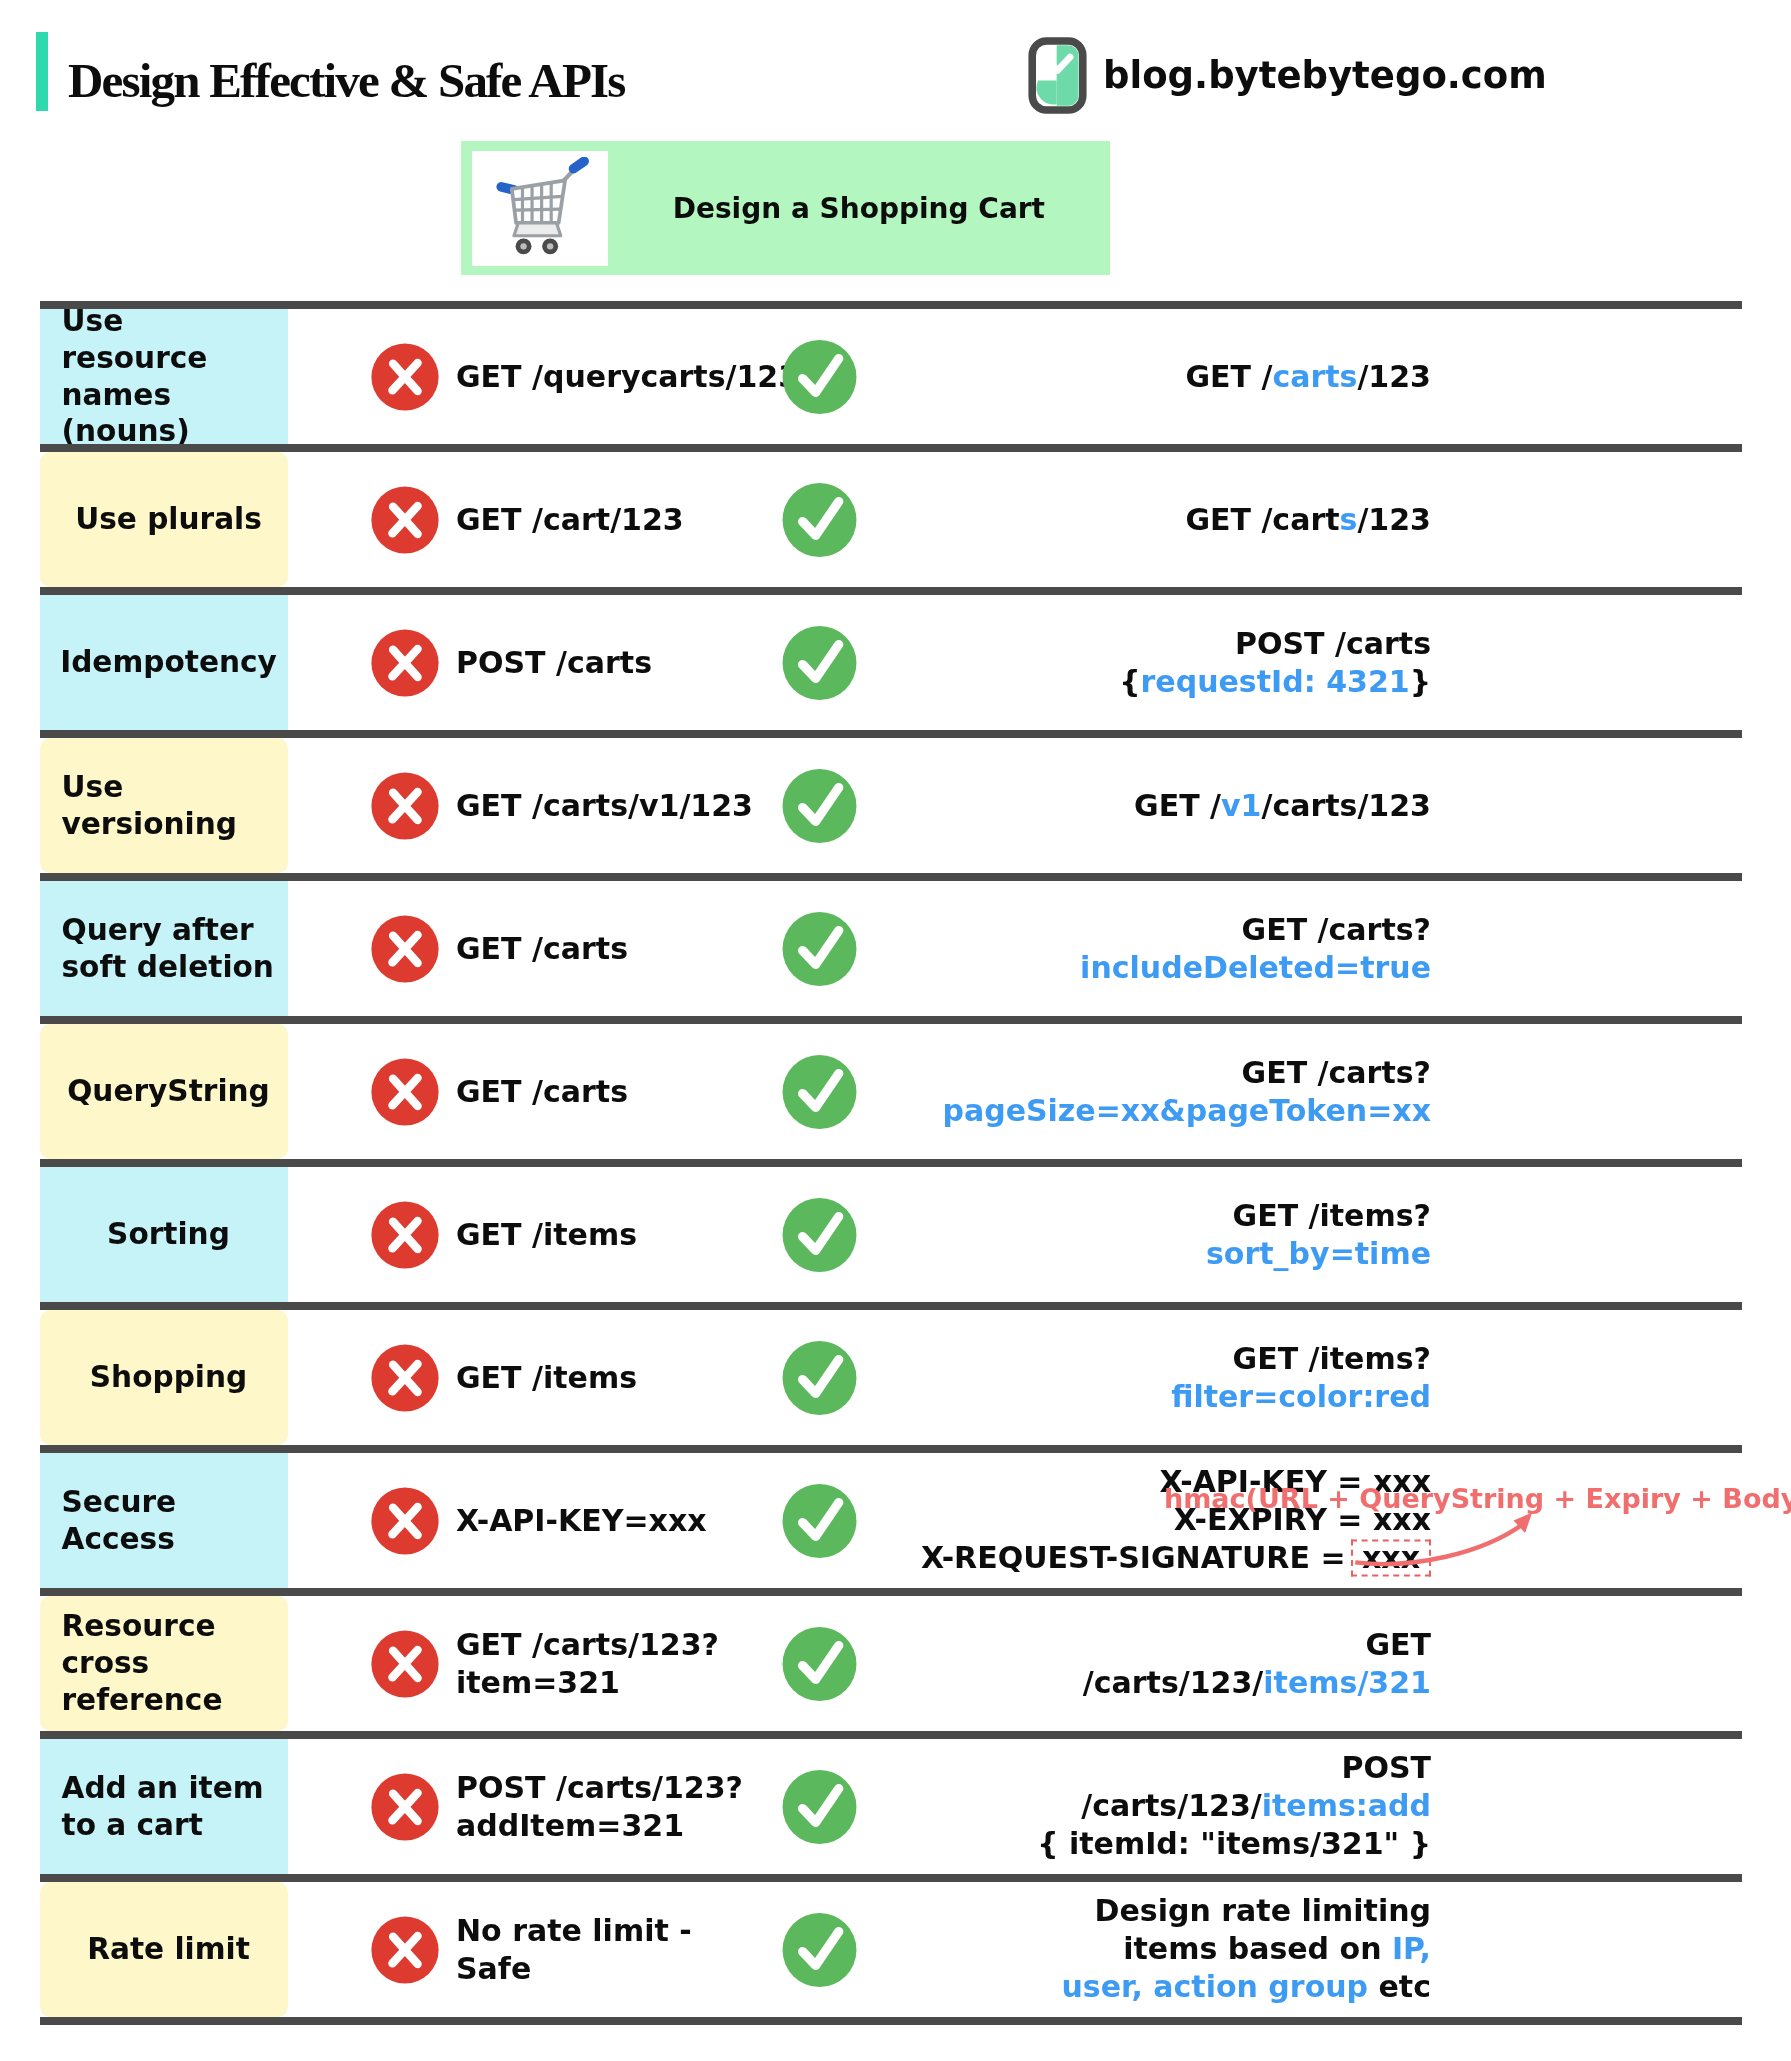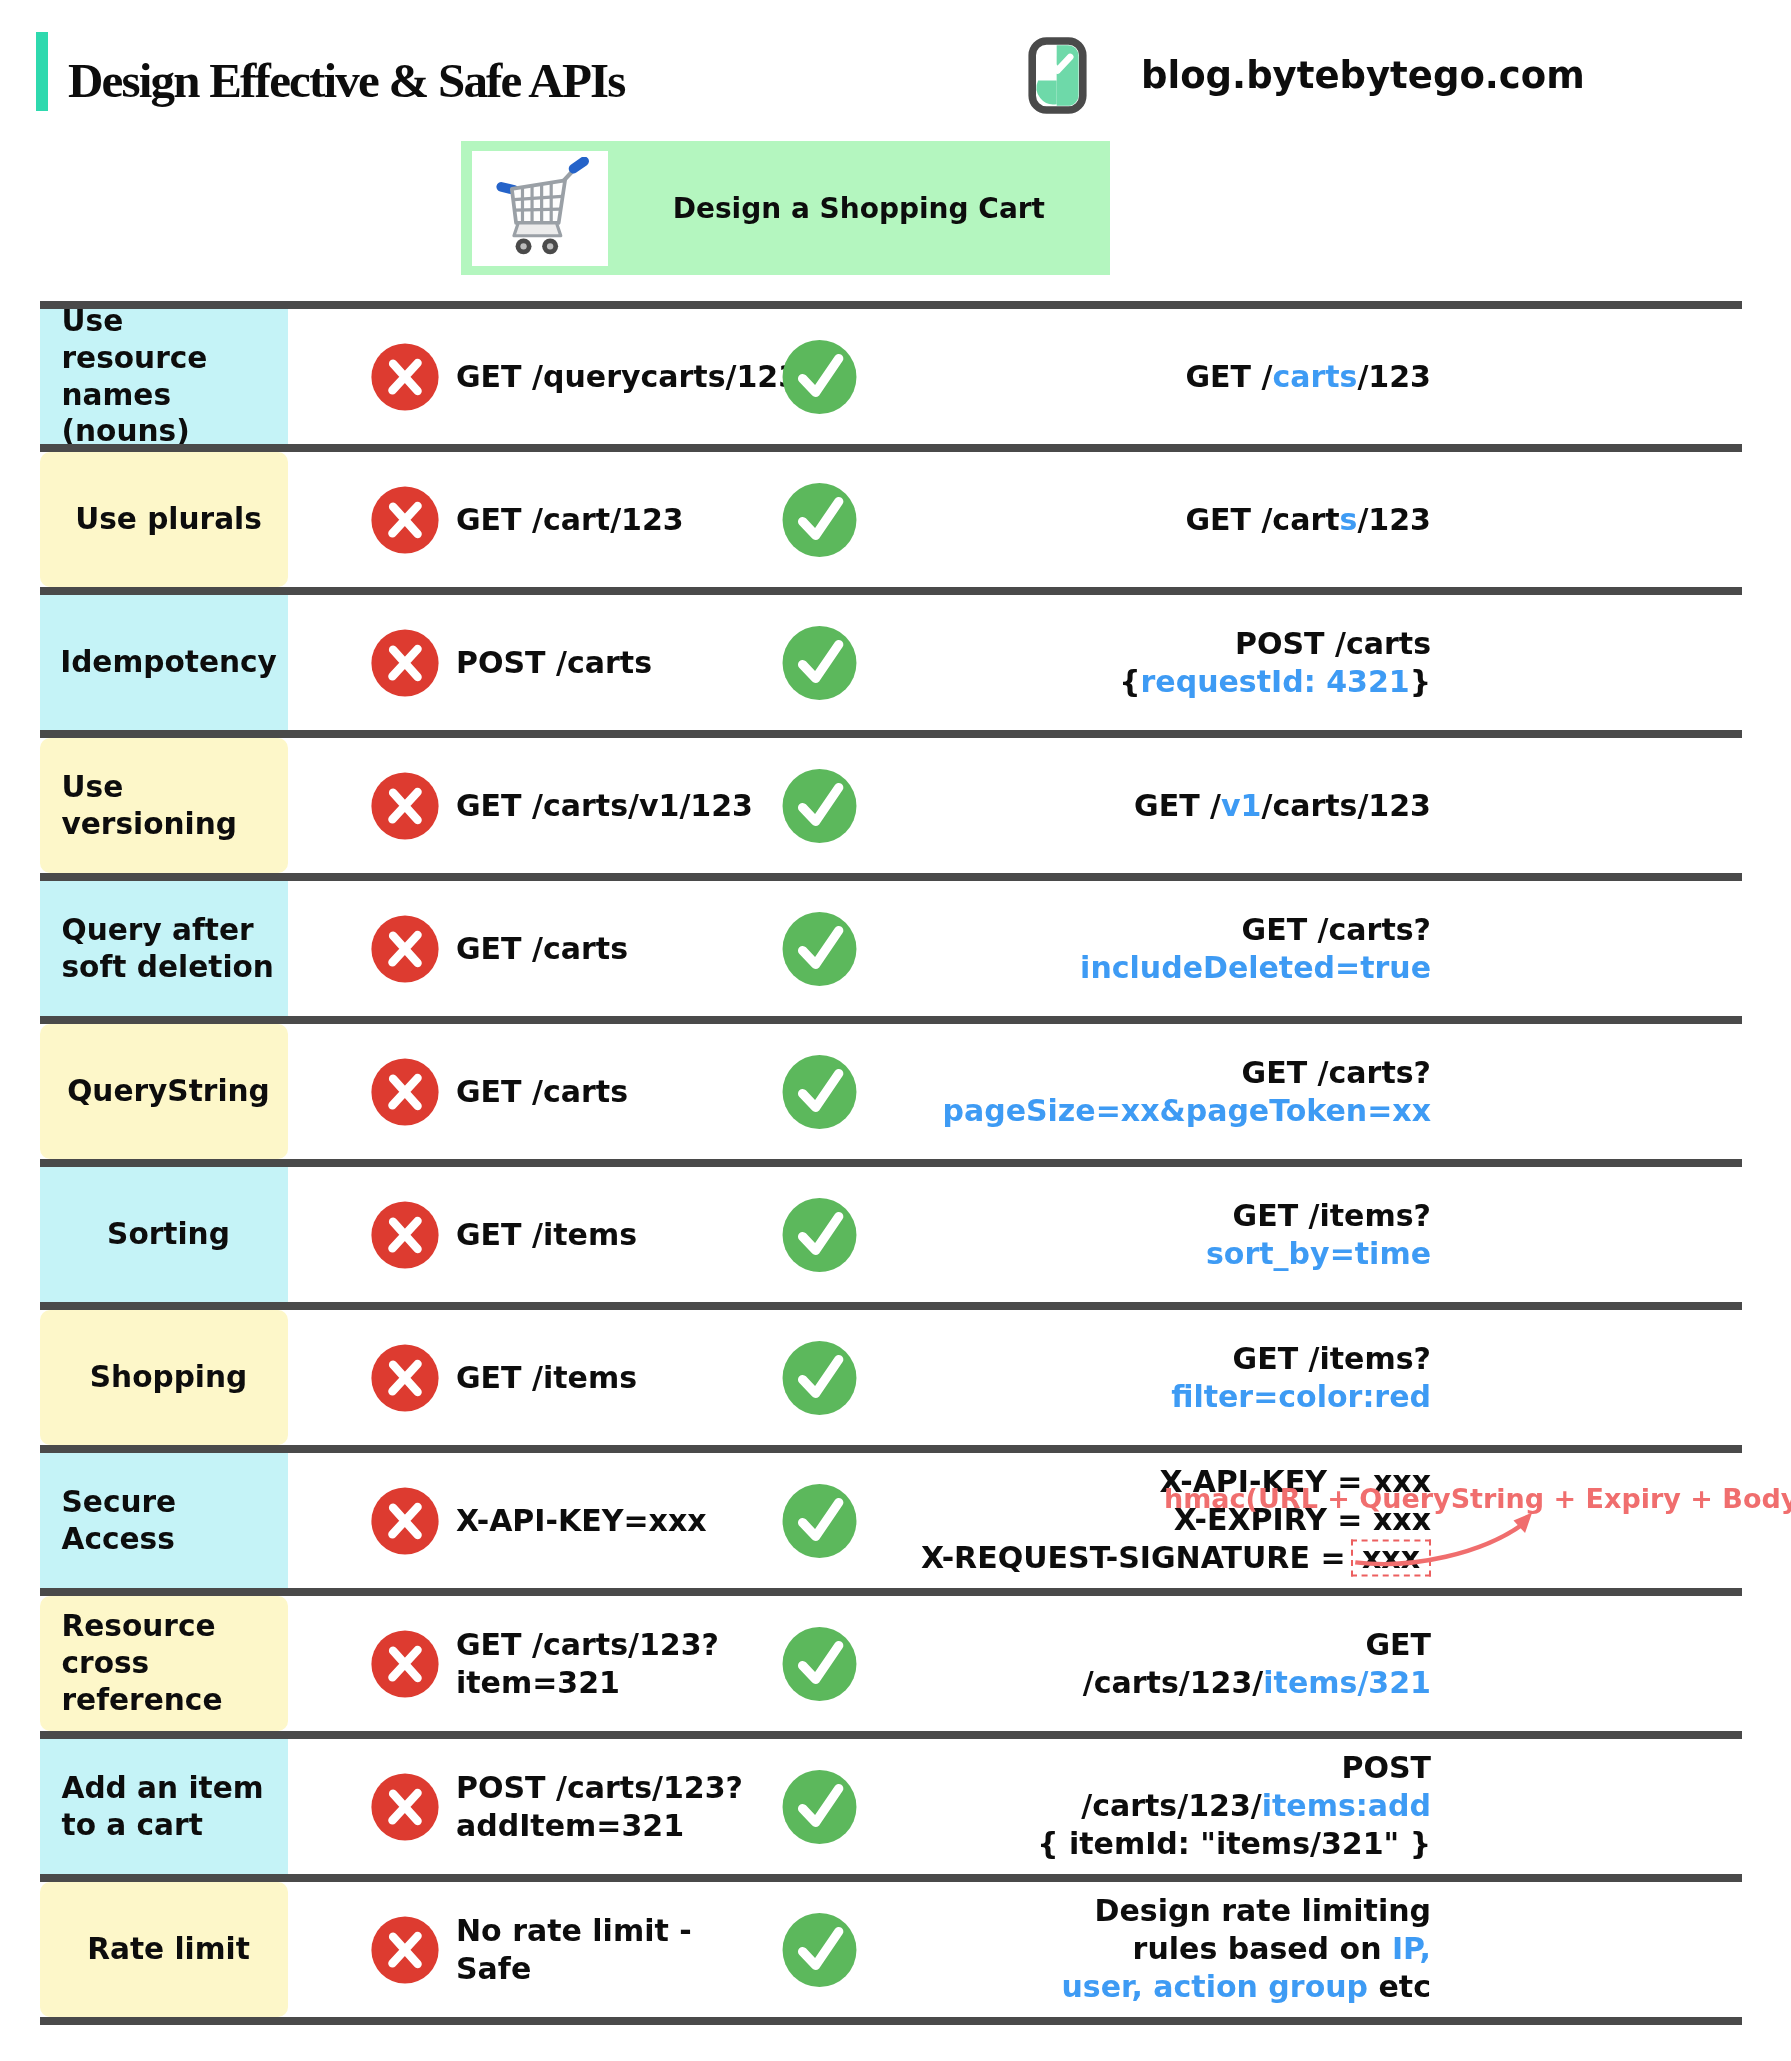--- a/index.html
+++ b/index.html
@@ -10,21 +10,21 @@
 
   
   .accent-bar { position:absolute; left:36px; top:32px; width:11.6px; height:79px; background:#2ed9ae; }
   .page-title {
     position:absolute; left:68px; top:23px;
     font-family:Liberation Serif, serif; font-weight:900; font-size:49px;
     letter-spacing:-1.8px; color:#0d0d0d; white-space:nowrap;margin-top:29px;
   }
   .brand { position:absolute; left:1028px; top:36px; display:flex; align-items:center; gap:16px; }
   .brand svg { display:block; }
-  .brand-text { font-size:37px; font-weight:600; color:#0d0d0d; white-space:nowrap;margin-left:38px; }
+  .brand-text { font-size:37px; font-weight:600; color:#0d0d0d; white-space:nowrap; }
 
   
   .banner {
     position:absolute; left:461px; top:141px; width:649px; height:134px;
     background:#b4f6bf; display:flex; align-items:center;
   }
   .cart-box {
     margin-left:10.7px; width:136px; height:115px; background:#ffffff;
     display:flex; align-items:center; justify-content:center; flex:0 0 auto;
   }
@@ -419,21 +419,21 @@
           <div class="line"><span>Safe</span></div>
         </div>
     <div class="icon icon-v">
       <svg viewBox="0 0 100 100">
         <circle cx="50" cy="50" r="48" fill="#5cb85c"></circle>
         <path d="M28 52 L45 70 L75 26" stroke="#ffffff" stroke-width="12" fill="none" stroke-linecap="round" stroke-linejoin="round"></path>
       </svg>
     </div>
     <div class="examples good">
           <div class="line"><span>Design rate limiting</span></div>
-          <div class="line"><span>rules based on </span><span class="blue">IP,</span></div>
+          <div class="line"><span>items based on </span><span class="blue">IP,</span></div>
           <div class="line"><span class="blue">user, action group</span><span> etc</span></div>
         </div>
 
   </div>
 </div>
 
 </div>
 
 
 </body></html>

